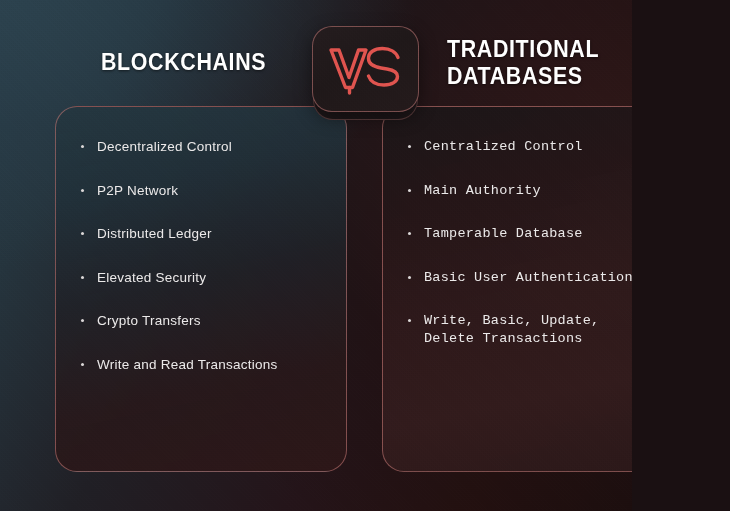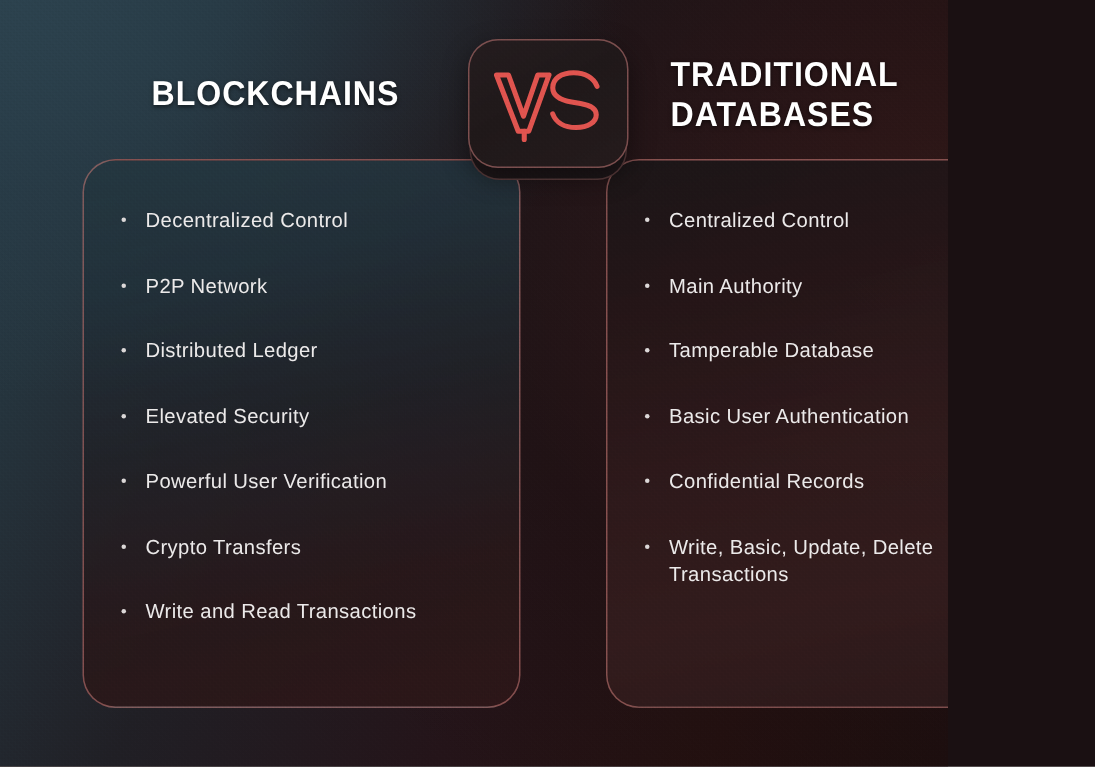--- a/index.html
+++ b/index.html
@@ -80,29 +80,30 @@
     width: 292px;
     background:
       linear-gradient(168deg,
         rgba(36,55,64,0.92) 0%,
         rgba(33,48,57,0.90) 22%,
         rgba(32,33,39,0.88) 48%,
         rgba(40,24,26,0.88) 74%,
         rgba(46,23,24,0.90) 100%);
   }
   #card-right {
-    left: 404px;
+    left: 382px;
     width: 291px;
     background:
       linear-gradient(168deg,
         rgba(27,22,24,0.94) 0%,
         rgba(36,22,24,0.92) 24%,
         rgba(47,26,27,0.90) 52%,
         rgba(52,29,30,0.90) 76%,
         rgba(45,25,26,0.92) 100%);
+    font-family: Liberation Mono, monospace;
   }
 
   
   .bullet-list {
     position: absolute;
     left: 0;
     top: 0;
     width: 100%;
     margin: 0;
     padding: 31px 18px 0 24px;
@@ -182,33 +183,31 @@
 
   <div id="title-right" class="col-title">Traditional
 Databases</div>
 
   <div id="card-left" class="card">
     <ul class="bullet-list">
       <li class="bullet-item">Decentralized Control</li>
       <li class="bullet-item">P2P Network</li>
       <li class="bullet-item">Distributed Ledger</li>
       <li class="bullet-item">Elevated Security</li>
-      <li class="bullet-item">Powerful User Verification</li>
       <li class="bullet-item">Crypto Transfers</li>
       <li class="bullet-item">Write and Read Transactions</li>
     </ul>
   </div>
 
   <div id="card-right" class="card">
     <ul class="bullet-list">
       <li class="bullet-item">Centralized Control</li>
       <li class="bullet-item">Main Authority</li>
       <li class="bullet-item">Tamperable Database</li>
       <li class="bullet-item">Basic User Authentication</li>
-      <li class="bullet-item">Confidential Records</li>
       <li class="bullet-item">Write, Basic, Update, Delete Transactions</li>
     </ul>
   </div>
 
   <div id="vs-wrap">
     <div id="vs-plate"></div>
     <div id="vs-badge">
       <svg id="vs-letters" width="82" height="52" viewBox="0 0 82 52" aria-hidden="true">
 
         <path class="vs-stroke" d="M6 7 L20.5 44.5 L27.5 44.5 L41 7 L33.5 7 L24 34.5 L14 7 Z"></path>

